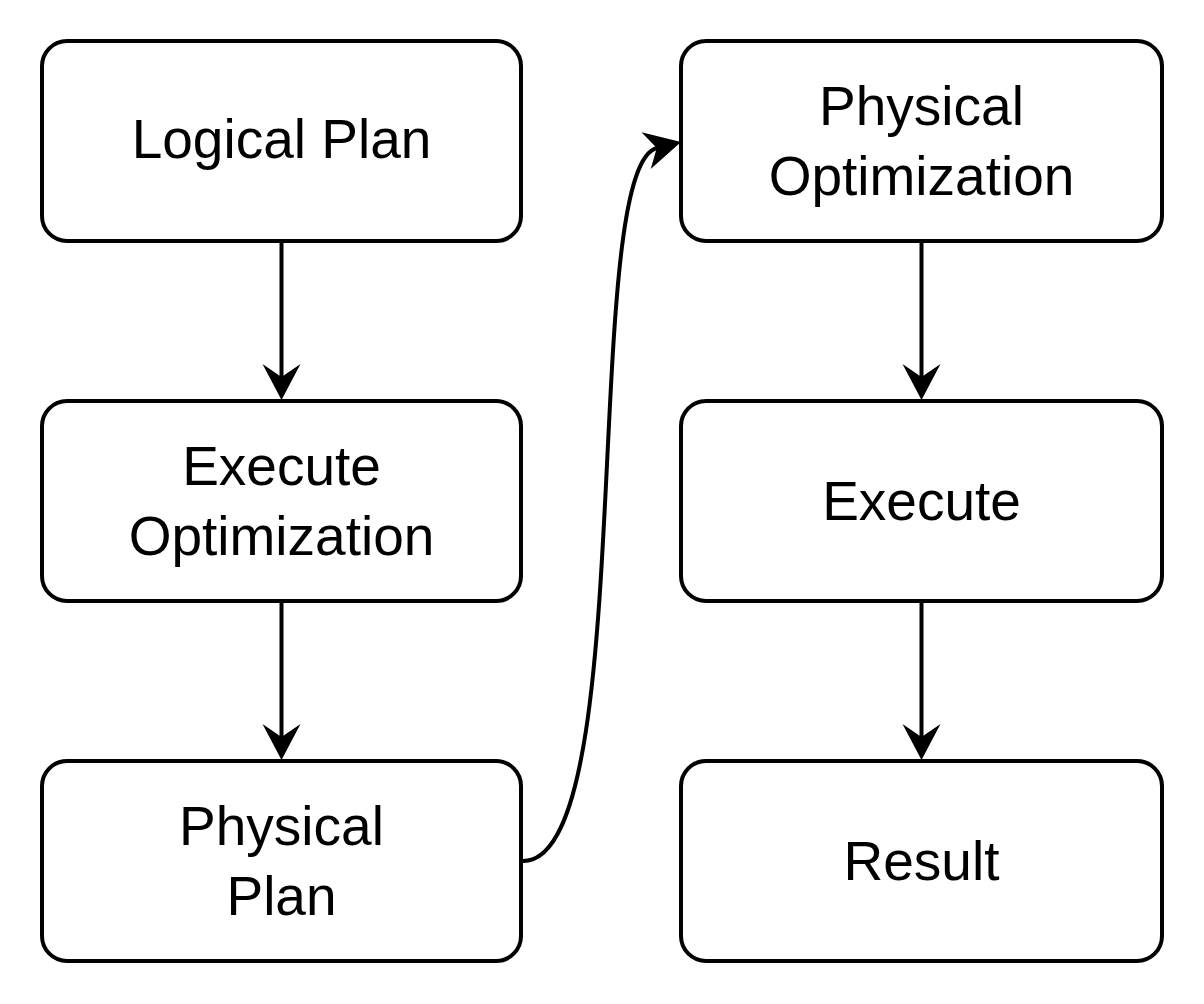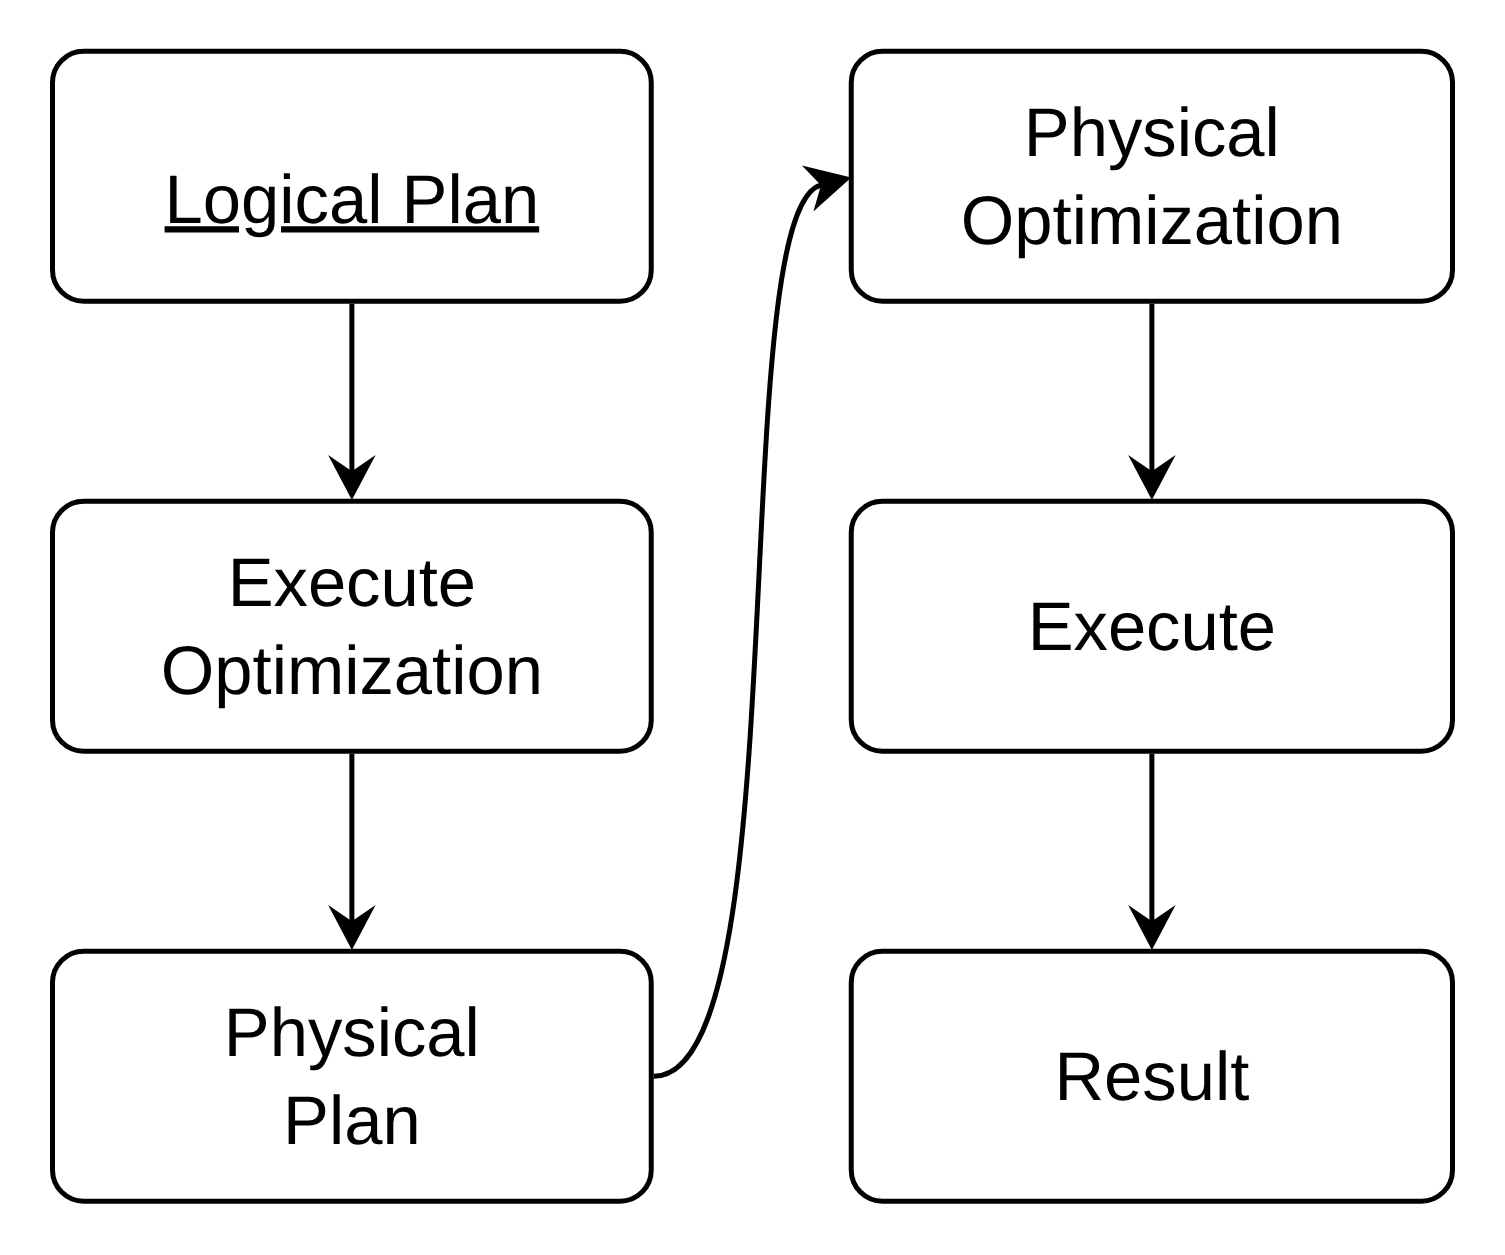--- a/index.html
+++ b/index.html
@@ -28,21 +28,21 @@
     align-items: center;
     justify-content: center;
     text-align: center;
     font-size: 55px;
     line-height: 70px;
     color: #000000;
     white-space: pre-line;
     pointer-events: none;
   }
   
-  .pos-r1c1 { left: 42px;  top: 59px;  width: 479px; height: 200px; text-decoration: underline; }
+  .pos-r1c1 { left: 42px;  top: 39px;  width: 479px; height: 200px; }
   .pos-r2c1 { left: 42px;  top: 401px; width: 479px; height: 200px; }
   .pos-r3c1 { left: 42px;  top: 761px; width: 479px; height: 200px; }
   .pos-r1c2 { left: 681px; top: 41px;  width: 481px; height: 200px; }
   .pos-r2c2 { left: 681px; top: 401px; width: 481px; height: 200px; }
   .pos-r3c2 { left: 681px; top: 761px; width: 481px; height: 200px; }
 </style>
 </head>
 <body>
 
 <div class="canvas">

